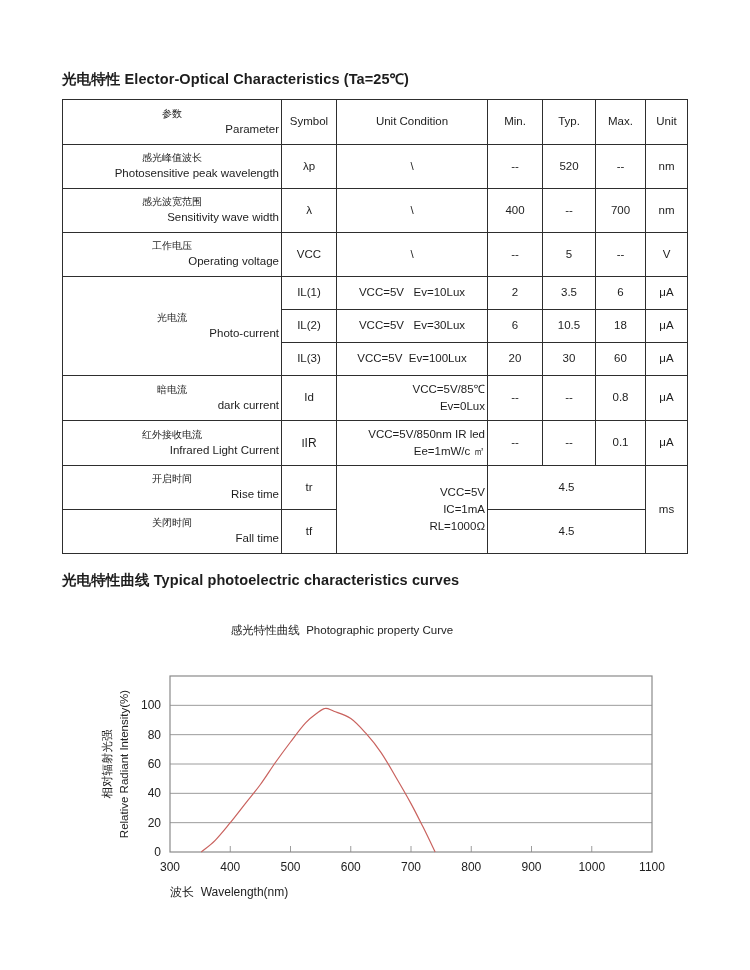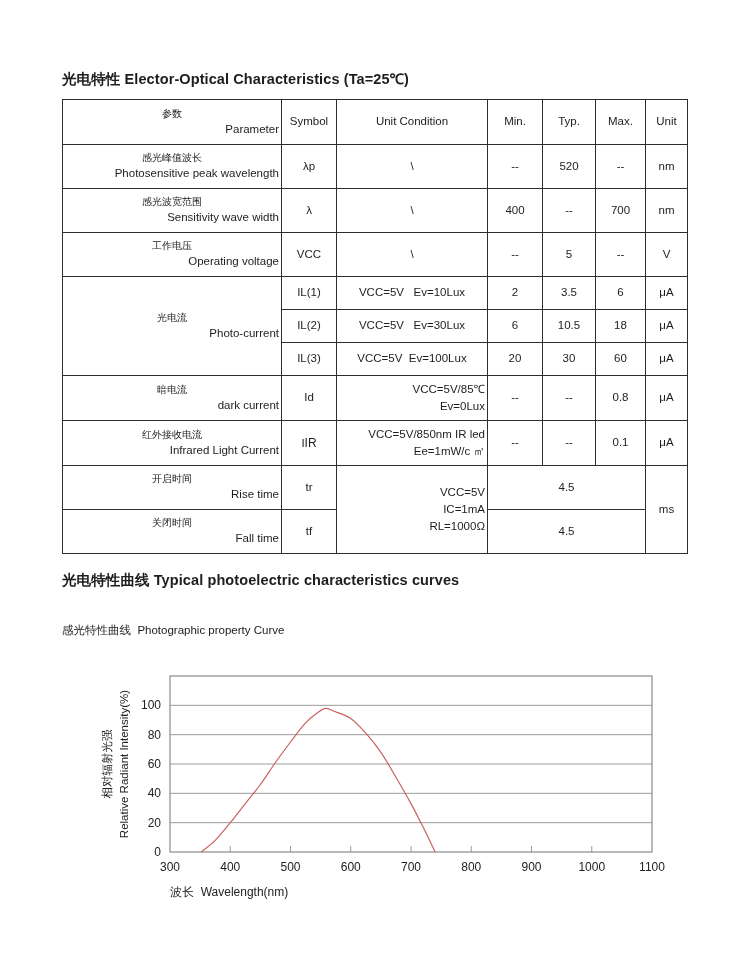--- a/index.html
+++ b/index.html
@@ -12,21 +12,21 @@
   table.spec td,table.spec th{border:1px solid #2e2e2e;text-align:center;vertical-align:middle;
       padding:0 2px;font-weight:normal;font-size:11.5px;line-height:1.5;}
   .cn{font-size:10px;display:block;}
   .en{font-size:11.5px;display:block;text-align:right;}
   .pre{white-space:pre;}
   tr.h44 td,tr.h44 th{height:44px;}
   tr.h43 td{height:43px;}
   tr.h32 td{height:32px;}
   .sub{font-size:12px;}
 
-  .chart-title{margin:33px 0 0 0;width:560px;font-size:11.5px;white-space:pre;color:#222;}
+  .chart-title{margin:33px 0 0 0;width:560px;text-align:center;font-size:11.5px;white-space:pre;color:#222;}
   .fig{position:relative;height:252px;margin-top:34px;}
   .fig svg{position:absolute;left:58px;top:0;}
   svg text{font-family:"Liberation Sans",sans-serif;font-size:12px;fill:#222;}
   .ylab{position:absolute;left:30px;top:4px;width:48px;height:176px;}
   .ylab .rot{position:absolute;top:50%;left:50%;transform:translate(-50%,-50%) rotate(-90deg);
       white-space:nowrap;text-align:center;font-size:11.5px;line-height:1.5;color:#222;}
   .xlab{position:absolute;left:108px;top:212px;width:482px;text-align:left;
       font-size:12px;white-space:pre;color:#222;}
 </style>
 </head>

